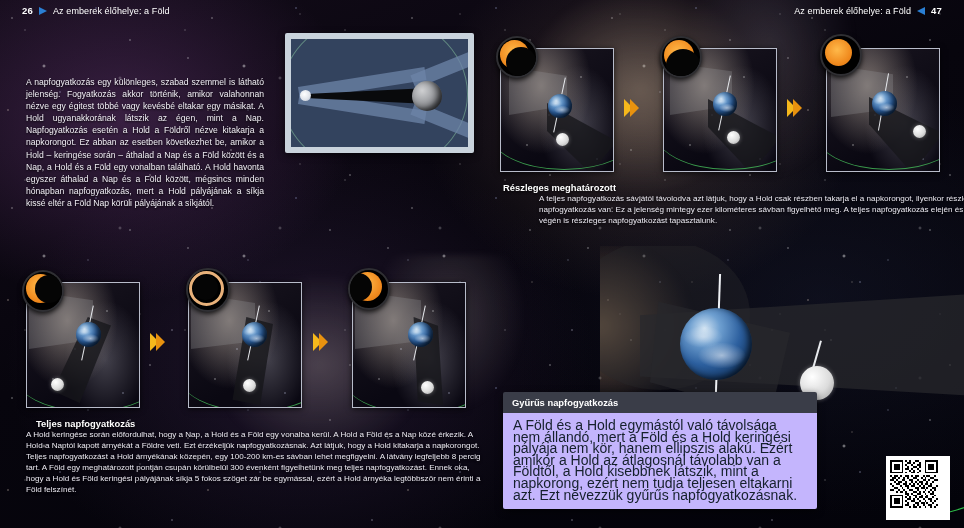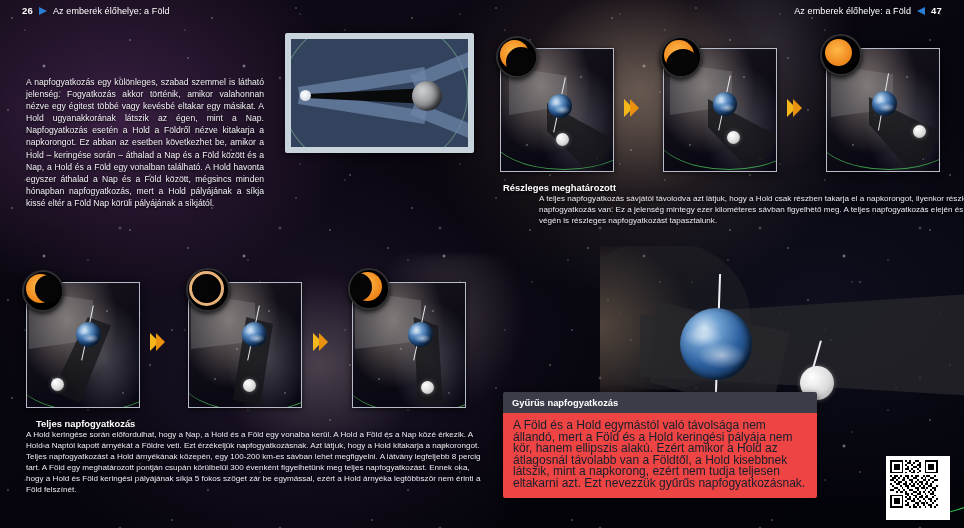--- a/index.html
+++ b/index.html
@@ -139,21 +139,21 @@
   .chev span{display:block;width:0;height:0;
     border-top:9px solid transparent;border-bottom:9px solid transparent;border-left:9px solid #f5b81c;}
   .chev span:nth-child(2){margin-left:-3px;border-left-color:#e8920f;}
 
   
   .sec-h{position:absolute;color:#fff;font-size:9.4px;font-weight:bold;text-shadow:0 1px 3px rgba(0,0,0,.95);}
   .sec-p{position:absolute;color:#eceaf2;font-size:8.1px;line-height:10.9px;text-shadow:0 1px 3px rgba(0,0,0,.95);}
 
   
   #gyurus{left:503px;top:392px;width:314px;}
-  #gyurus .card-bd2{background:#ef4444;color:#15202c;font-size:12px;line-height:11.6px;padding:7px 10px 8px;}
+  #gyurus .card-bd2{background:#c4b5fd;color:#15202c;font-size:14px;line-height:11.6px;padding:7px 10px 8px;}
 
   
   .bigscene{position:absolute;left:600px;top:246px;width:364px;height:282px;overflow:hidden;}
   .bigscene .nebula{position:absolute;left:-120px;top:-30px;width:300px;height:260px;
     background:radial-gradient(ellipse 130px 120px at 120px 110px, rgba(196,160,120,.55), rgba(90,70,60,0) 72%);
     filter:blur(4px);}
   .bigshadow{position:absolute;background:rgba(40,40,44,.72);}
   .bigorbit{position:absolute;left:152px;top:-132px;width:330px;height:400px;border:1.6px solid #2fbe4a;
     border-radius:50%;clip-path:inset(0 0 0 45%);}
 

